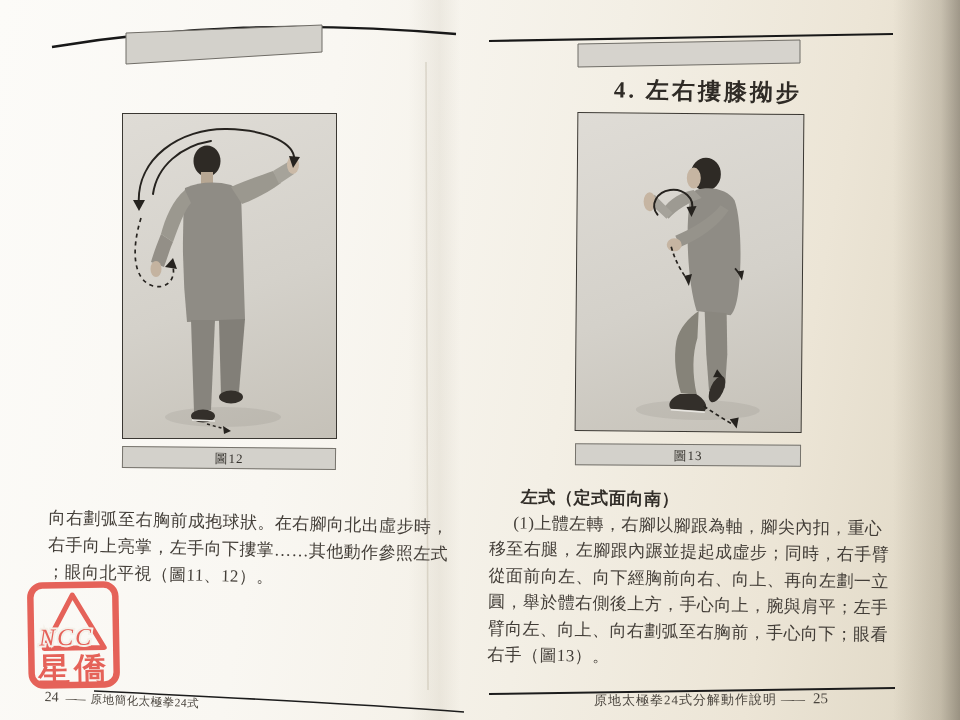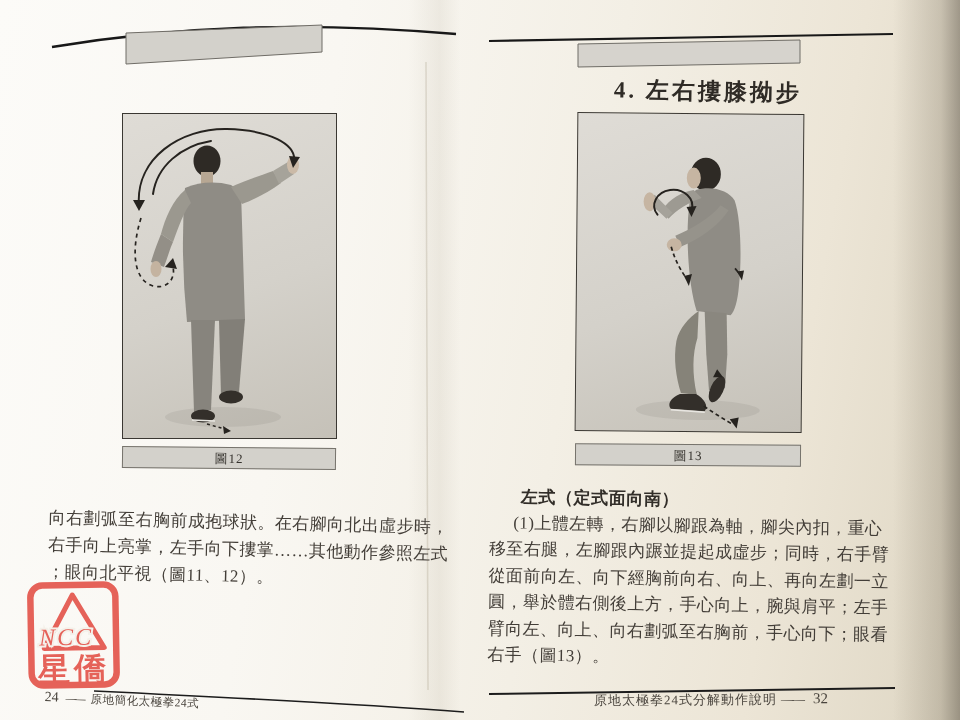--- a/index.html
+++ b/index.html
@@ -160,21 +160,21 @@
   </div>
 
   <div class="footer" id="footer-left">
     <span class="num">24</span>
     <span class="sep">——</span>
     <span class="ttl">原地簡化太極拳24式</span>
   </div>
   <div class="footer" id="footer-right">
     <span class="ttl">原地太極拳24式分解動作說明</span>
     <span class="sep">——</span>
-    <span class="num">32</span>
+    <span class="num">25</span>
   </div>
 
   <svg class="stamp" viewBox="0 0 93 108">
     <rect x="4" y="4" width="85" height="100" rx="12" fill="none" stroke="#e4564c" stroke-width="6.5"></rect>
     <path d="M46,14 L77,67 L17,67 Z" fill="none" stroke="#e4564c" stroke-width="5" stroke-linejoin="round"></path>
     <text x="12" y="64" font-family="'Liberation Serif','DejaVu Serif',serif" font-style="italic" font-size="24" letter-spacing="2" paint-order="stroke" stroke="#f4f1ea" stroke-width="4" fill="#e4564c">NCC</text>
     <text x="46.5" y="99" text-anchor="middle" font-family="'Liberation Serif','DejaVu Serif',serif" font-weight="bold" font-size="32" letter-spacing="4" fill="#e4564c">星僑</text>
   </svg>
 
 </div>

